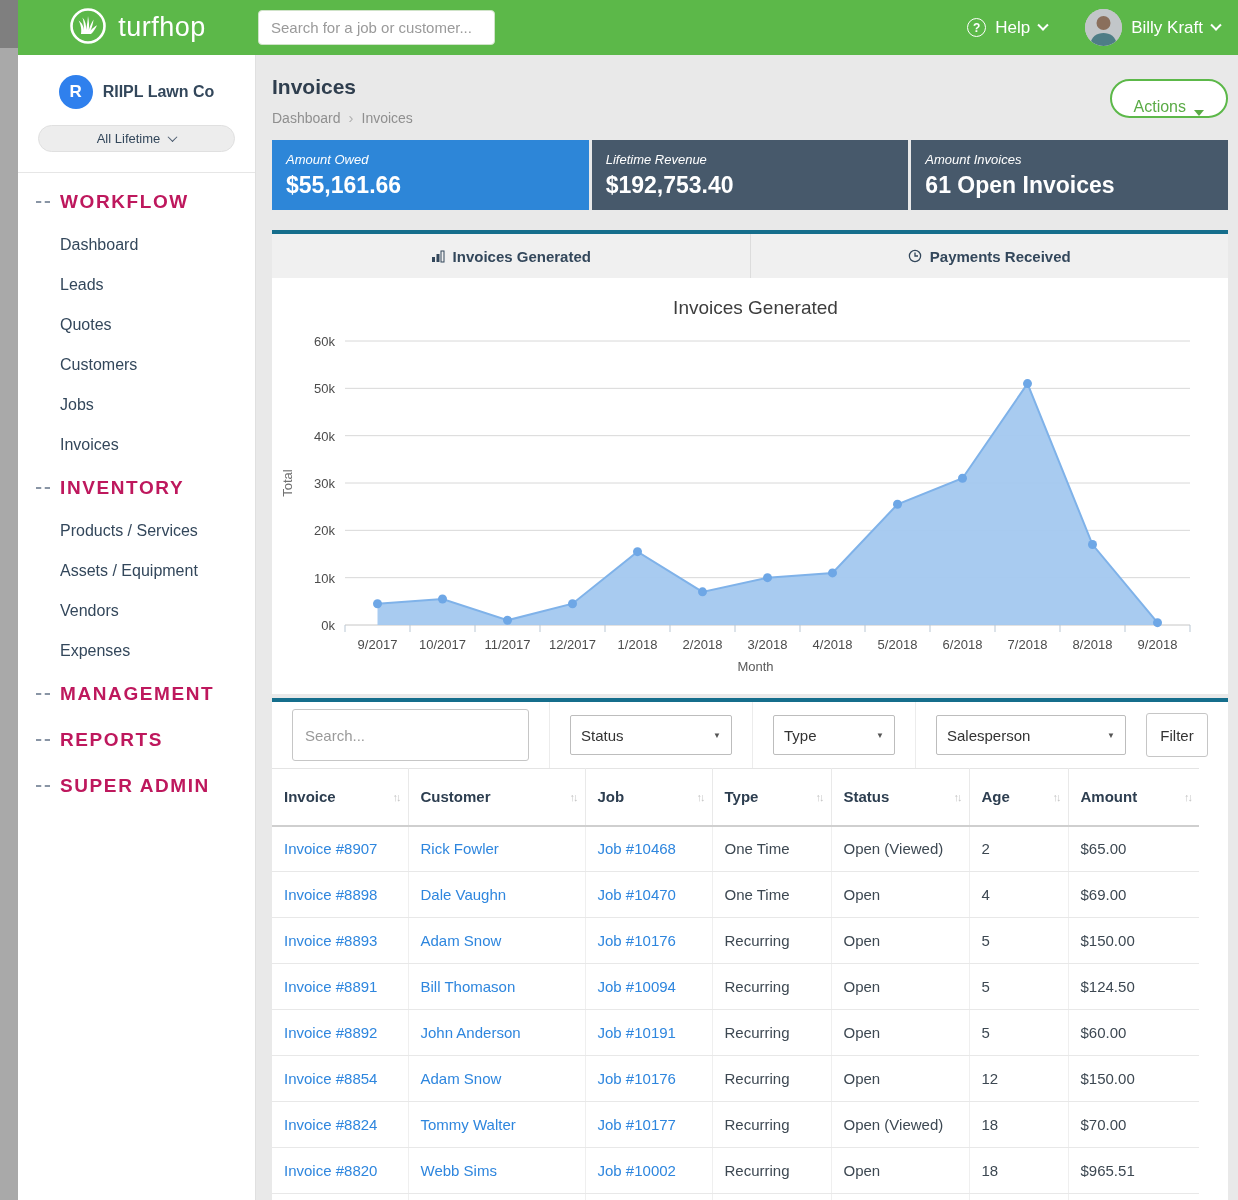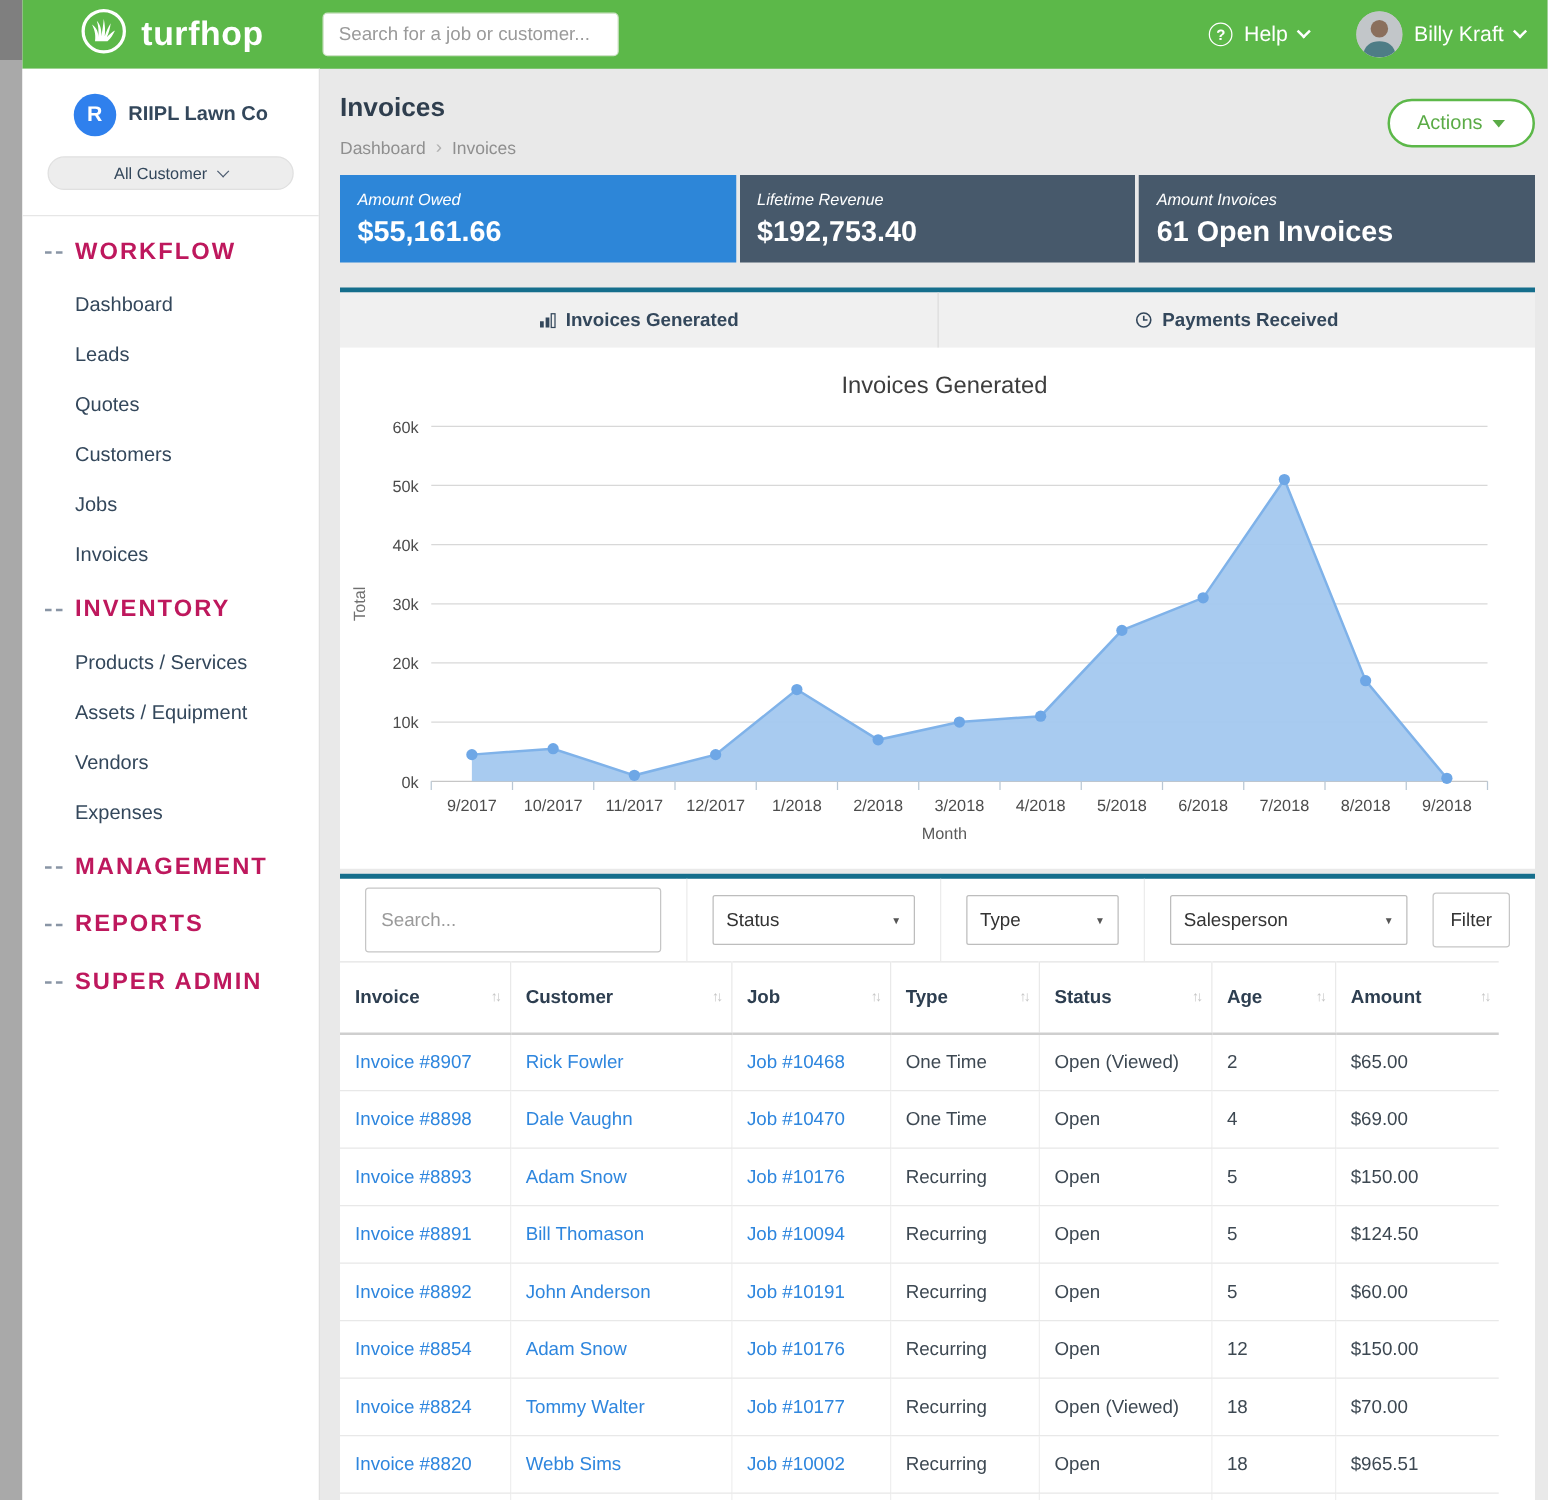--- a/index.html
+++ b/index.html
@@ -9,21 +9,21 @@
   
   .edge { background:#a9a9a9; flex:0 0 auto; }
   .edge-left { width:18px; }
   .edge-left .thumb { height:48px; background:#7f7f7f; }
 
   .viewport { flex:1 1 auto; display:flex; flex-direction:column; background:#e9e9e9; }
 
   
   .topbar { height:55px; background:#5cb849; display:flex; align-items:center; flex:0 0 auto; }
   .brand { display:flex; align-items:center; gap:10px; width:238px; justify-content:center; cursor:pointer; }
-  .brand-text { color:#fff; font-size:27px; font-weight:bold; letter-spacing:.5px; }
+  .brand-text { color:#fff; font-size:27px; font-weight:normal; letter-spacing:.5px; }
   .searchwrap { margin-left:2px; }
   .searchwrap input { width:237px; height:35px; border:1px solid #cfe3c8; border-radius:4px; padding:0 12px; font-size:15px; color:#555; outline:none; font-family:"Liberation Sans",sans-serif; }
   .searchwrap input::placeholder { color:#9a9a9a; }
   .top-right { margin-left:auto; display:flex; align-items:center; gap:38px; padding-right:28px; }
   .help, .user { display:flex; align-items:center; gap:9px; color:#fff; font-size:17px; cursor:pointer; }
   .qicon { width:19px; height:19px; border:1.5px solid #fff; border-radius:50%; display:flex; align-items:center; justify-content:center; font-size:12px; font-weight:bold; }
   .chev { width:8px; height:8px; border-right:2px solid #fff; border-bottom:2px solid #fff; transform:rotate(45deg) translate(-2px,-2px); display:inline-block; }
   .avatar { width:37px; height:37px; border-radius:50%; overflow:hidden; background:#c9ccce; display:inline-flex; align-items:flex-end; justify-content:center; }
 
   
@@ -42,21 +42,21 @@
   .dash-icon { width:14px; border-top:2px dashed #8995a5; display:inline-block; }
   .nav-section-label { color:#be185d; font-size:19px; font-weight:bold; letter-spacing:1.6px; }
   .nav-item { padding:11px 0 11px 42px; color:#33475b; font-size:16px; cursor:pointer; }
 
   
   .page-head { display:flex; align-items:flex-start; justify-content:space-between; padding:4px 0 14px 0; }
   .page-title { color:#2f3e4e; font-size:21px; font-weight:bold; margin-bottom:10px; }
   .breadcrumb { font-size:14px; color:#8f8f8f; display:flex; gap:8px; align-items:center; }
   .crumb { cursor:pointer; }
   .crumb-sep { color:#b0b0b0; font-size:15px; }
-  .actions-btn { margin-top:4px; height:39px; padding:0 22px; background:#fff; border:2px solid #5cb849; border-radius:20px; color:#5aab46; font-size:16px; display:flex; align-items:center; gap:8px; cursor:pointer; font-family:"Liberation Sans",sans-serif; }
+  .actions-btn { margin-top:4px; height:39px; padding:0 22px; background:#fff; border:2px solid #5cb849; border-radius:20px; color:#5aab46; font-size:16px; display:flex; align-items:flex-end; gap:8px; cursor:pointer; font-family:"Liberation Sans",sans-serif; }
   .caret-down { width:0; height:0; border-left:5px solid transparent; border-right:5px solid transparent; border-top:6px solid #5aab46; display:inline-block; }
 
   
   .stats { display:flex; gap:3px; margin-bottom:20px; }
   .stat-card { flex:1 1 0; height:70px; padding:12px 14px; color:#fff; }
   .stat-label { font-size:13px; font-style:italic; margin-bottom:5px; }
   .stat-value { font-size:23px; font-weight:bold; }
 
   
   .tabs-panel { border-top:4px solid #156e8c; margin-bottom:4px; }
@@ -133,21 +133,21 @@
     </header>
 
     <div class="content-row">
 
       <aside class="sidebar">
         <div class="company">
           <span class="company-badge">R</span>
           <span class="company-name">RIIPL Lawn Co</span>
         </div>
         <div class="loc-pill">
-          <span>All Customer</span>
+          <span>All Lifetime</span>
           <span class="chev-navy"></span>
         </div>
         <div class="side-divider"></div>
         <nav id="sidenav">
             <div class="nav-section">
               <span class="dash-icon"></span>
               <span class="nav-section-label">WORKFLOW</span>
             </div>
             <div class="nav-item">Dashboard</div>
             <div class="nav-item">Leads</div>

